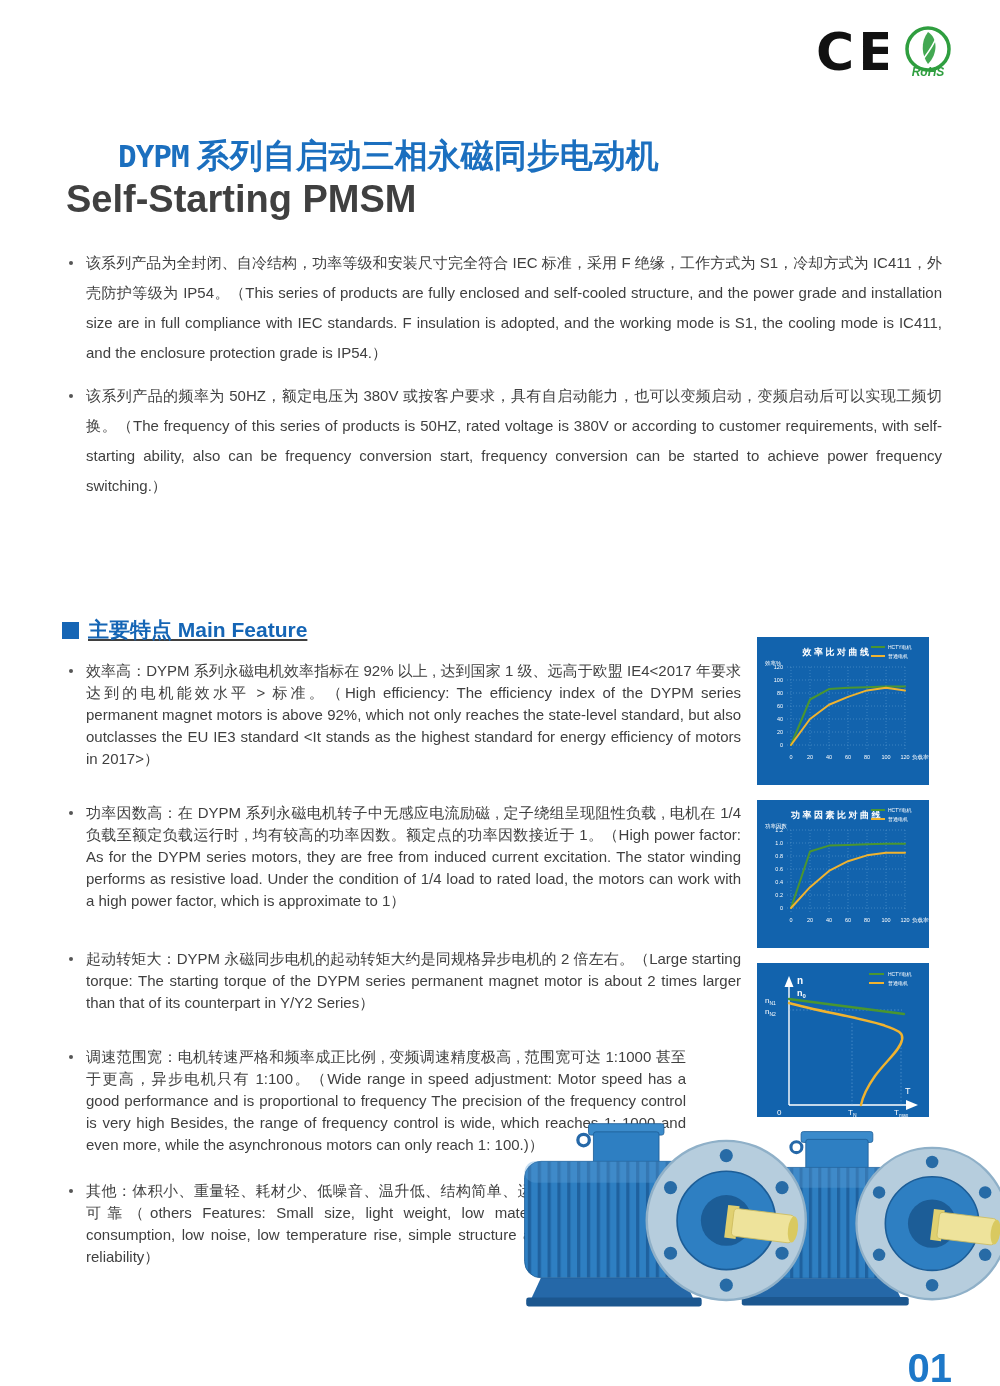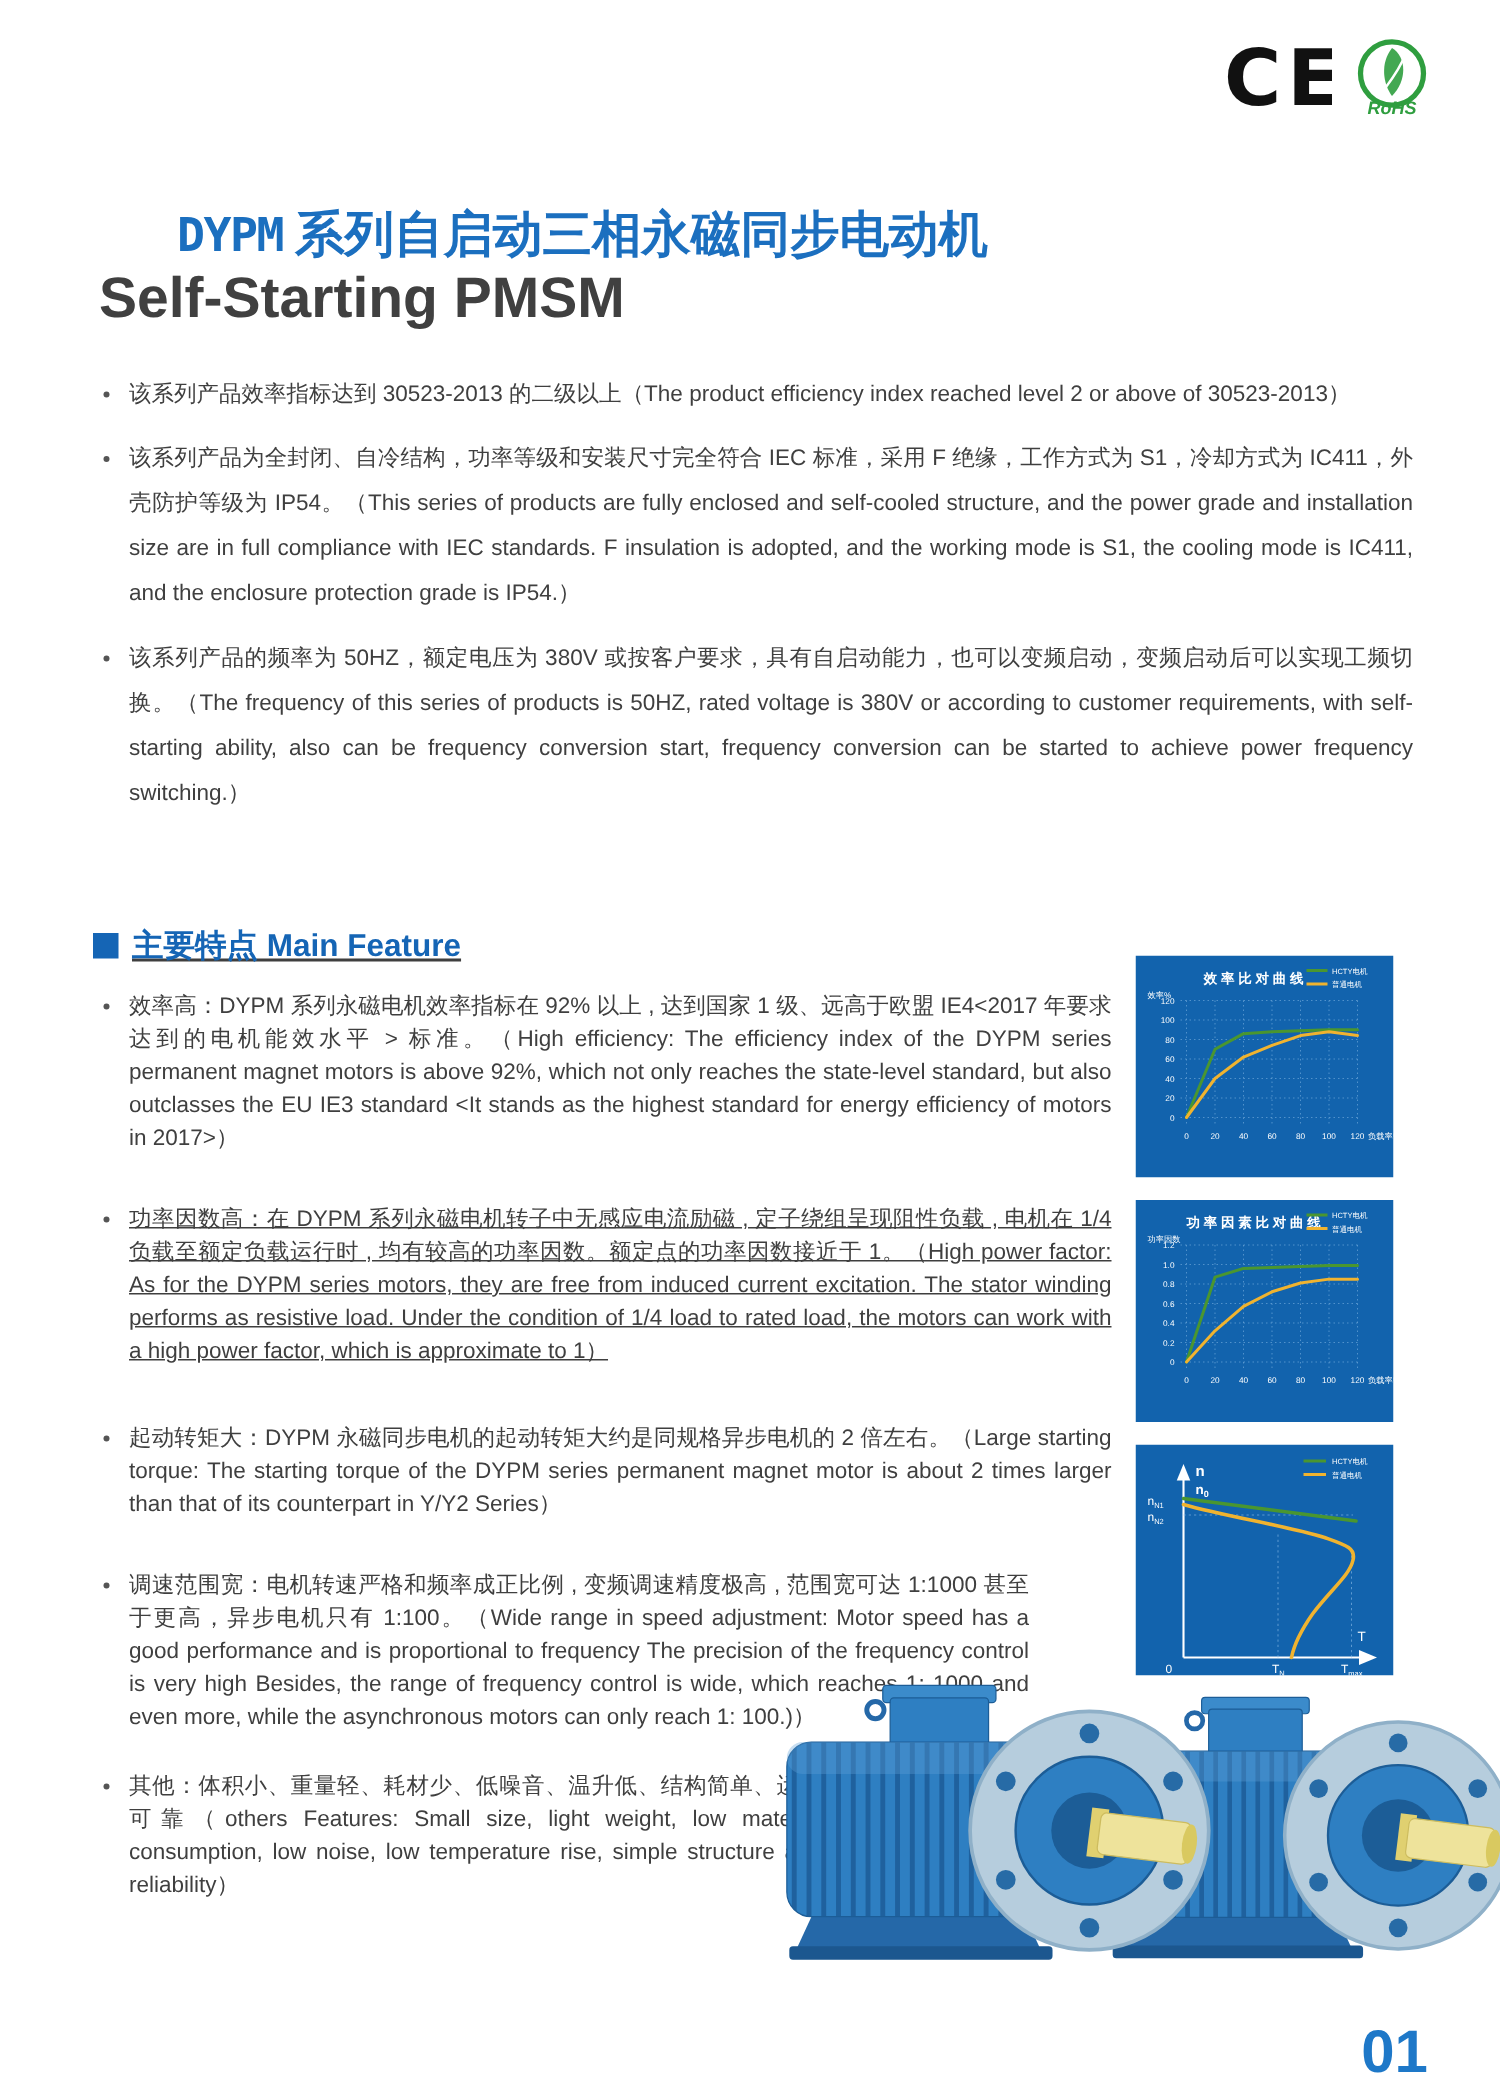--- a/index.html
+++ b/index.html
@@ -20,21 +20,21 @@
   .intro li{position:relative;padding-left:20px;margin-bottom:13px;font-size:15px;line-height:30px;text-align:justify;}
   .intro li::before{content:"";position:absolute;left:3px;top:13px;width:4px;height:4px;border-radius:50%;background:#555;}
   
   .feature-head{position:absolute;left:62px;top:616px;display:flex;align-items:center;gap:9px;text-decoration:underline;}
   .feature-head .sq{width:17px;height:17px;background:#1565b5;}
   .feature-head .txt{font-size:21px;font-weight:bold;color:#1565b5;}
   
   .features{position:absolute;left:66px;top:660px;width:690px;list-style:none;margin:0;padding:0;}
   .features li{position:relative;padding-left:20px;font-size:15px;line-height:22px;text-align:justify;margin-bottom:32px;width:655px;}
   .features li::before{content:"";position:absolute;left:3px;top:9px;width:4px;height:4px;border-radius:50%;background:#555;}
-  .features li:nth-child(2){margin-bottom:36px;text-decoration:underline;}
+  .features li:nth-child(2){margin-bottom:36px;}
   .features li:nth-child(4){width:600px;margin-bottom:24px;}
   .features li:nth-child(5){width:462px;}
   
   .charts{position:absolute;left:757px;top:637px;width:156px;display:flex;flex-direction:column;gap:15px;}
   .chart{display:block;width:172px;}
   .cbg{fill:#1263ad;}
   .lg-green{stroke:#4a9630;stroke-width:2;}
   .lg-yellow{stroke:#f0b32f;stroke-width:2;}
   .lgt{fill:#ffffff;font-size:5px;}
   .ax{stroke:#ffffff;stroke-width:1.4;}
@@ -62,21 +62,20 @@
     <text x="26" y="52" text-anchor="middle" font-size="12" font-weight="bold" font-style="italic" fill="#2f9e3f">RoHS</text>
   </svg>
 </div>
 
 <div class="title-cn">
   <span class="code">DYPM</span><span>系列自启动三相永磁同步电动机</span>
 </div>
 <div class="title-en">Self-Starting PMSM</div>
 
 <ul class="intro">
-  <li>该系列产品效率指标达到 30523-2013 的二级以上（The product efficiency index reached level 2 or above of 30523-2013）</li>
   <li>该系列产品为全封闭、自冷结构，功率等级和安装尺寸完全符合 IEC 标准，采用 F 绝缘，工作方式为 S1，冷却方式为 IC411，外壳防护等级为 IP54。（This series of products are fully enclosed and self-cooled structure, and the power grade and installation size are in full compliance with IEC standards. F insulation is adopted, and the working mode is S1, the cooling mode is IC411, and the enclosure protection grade is IP54.）</li>
   <li>该系列产品的频率为 50HZ，额定电压为 380V 或按客户要求，具有自启动能力，也可以变频启动，变频启动后可以实现工频切换。（The frequency of this series of products is 50HZ, rated voltage is 380V or according to customer requirements, with self-starting ability, also can be frequency conversion start, frequency conversion can be started to achieve power frequency switching.）</li>
 </ul>
 
 <div class="feature-head">
   <span class="sq"></span>
   <span class="txt">主要特点 Main Feature</span>
 </div>
 
 <ul class="features">

